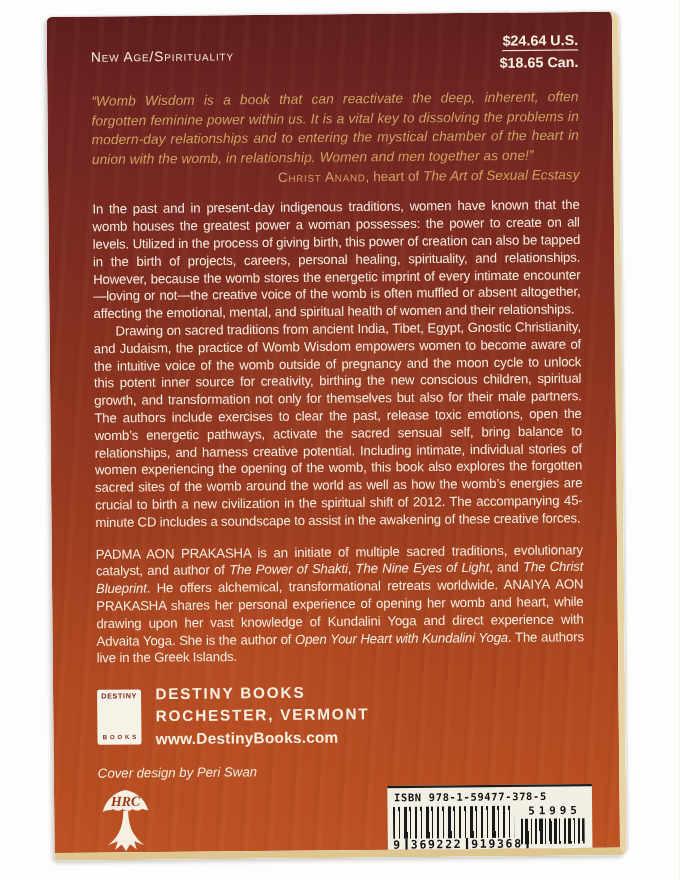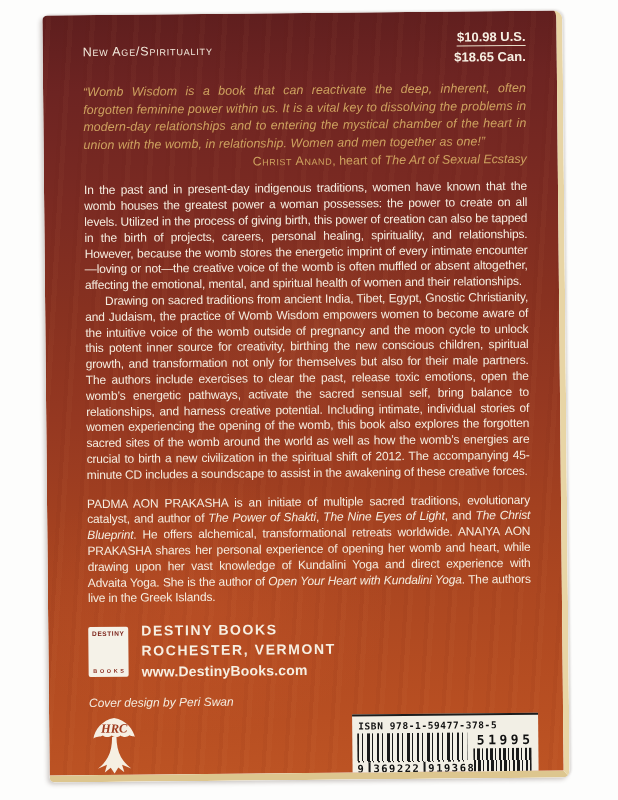--- a/index.html
+++ b/index.html
@@ -99,37 +99,37 @@
     background:repeating-linear-gradient(90deg,
       #191919 0 2px, transparent 2px 5px, #191919 5px 6px, transparent 6px 10px,
       #191919 10px 13px, transparent 13px 15px, #191919 15px 16px, transparent 16px 20px);
   }
   .main-digits{
     display:flex;align-items:flex-start;font-family:"DejaVu Sans Mono",monospace;
     font-size:10.5px;font-weight:bold;letter-spacing:1.5px;margin-top:0;
   }
   .guard{width:2px;height:10px;background:#191919;margin:0 3px;flex:0 0 auto;}
   .ean-supp{width:58px;margin-left:6px;}
-  .supp-digits{font-family:"DejaVu Sans Mono",monospace;font-size:13px;font-weight:bold;letter-spacing:3.5px;text-align:center;text-indent:3.5px;white-space:nowrap;}
+  .supp-digits{font-family:"DejaVu Sans Mono",monospace;font-size:10px;font-weight:bold;letter-spacing:3.5px;text-align:center;text-indent:3.5px;white-space:nowrap;}
   .supp-bars{
     height:23px;margin-top:1px;
     background:repeating-linear-gradient(90deg,
       #191919 0 2px, transparent 2px 4px, #191919 4px 7px, transparent 7px 9px,
       #191919 9px 10px, transparent 10px 13px);
   }
 </style>
 </head>
 <body>
 
 <div class="book">
 
   <div class="top-row">
     <div class="category">New Age/Spirituality</div>
     <div class="prices">
-      <div class="price-us"><span>$10.98 U.S.</span></div>
+      <div class="price-us"><span>$24.64 U.S.</span></div>
       <div class="price-can">$18.65 Can.</div>
     </div>
   </div>
 
   <div class="quote">“Womb Wisdom is a book that can reactivate the deep, inherent, often forgotten feminine power within us. It is a vital key to dissolving the problems in modern-day relationships and to entering the mystical chamber of the heart in union with the womb, in relationship. Women and men together as one!”</div>
   <div class="quote-attr"><span class="sc">Christ Anand</span><span>, heart of </span><span class="i">The Art of Sexual Ecstasy</span></div>
 
   <div class="body-text">
     <p>In the past and in present-day indigenous traditions, women have known that the womb houses the greatest power a woman possesses: the power to create on all levels. Utilized in the process of giving birth, this power of creation can also be tapped in the birth of projects, careers, personal healing, spirituality, and relationships. However, because the womb stores the energetic imprint of every intimate encounter—loving or not—the creative voice of the womb is often muffled or absent altogether, affecting the emotional, mental, and spiritual health of women and their relationships.</p>
     <p>Drawing on sacred traditions from ancient India, Tibet, Egypt, Gnostic Christianity, and Judaism, the practice of Womb Wisdom empowers women to become aware of the intuitive voice of the womb outside of pregnancy and the moon cycle to unlock this potent inner source for creativity, birthing the new conscious children, spiritual growth, and transformation not only for themselves but also for their male partners. The authors include exercises to clear the past, release toxic emotions, open the womb’s energetic pathways, activate the sacred sensual self, bring balance to relationships, and harness creative potential. Including intimate, individual stories of women experiencing the opening of the womb, this book also explores the forgotten sacred sites of the womb around the world as well as how the womb’s energies are crucial to birth a new civilization in the spiritual shift of 2012. The accompanying 45-minute CD includes a soundscape to assist in the awakening of these creative forces.</p>

